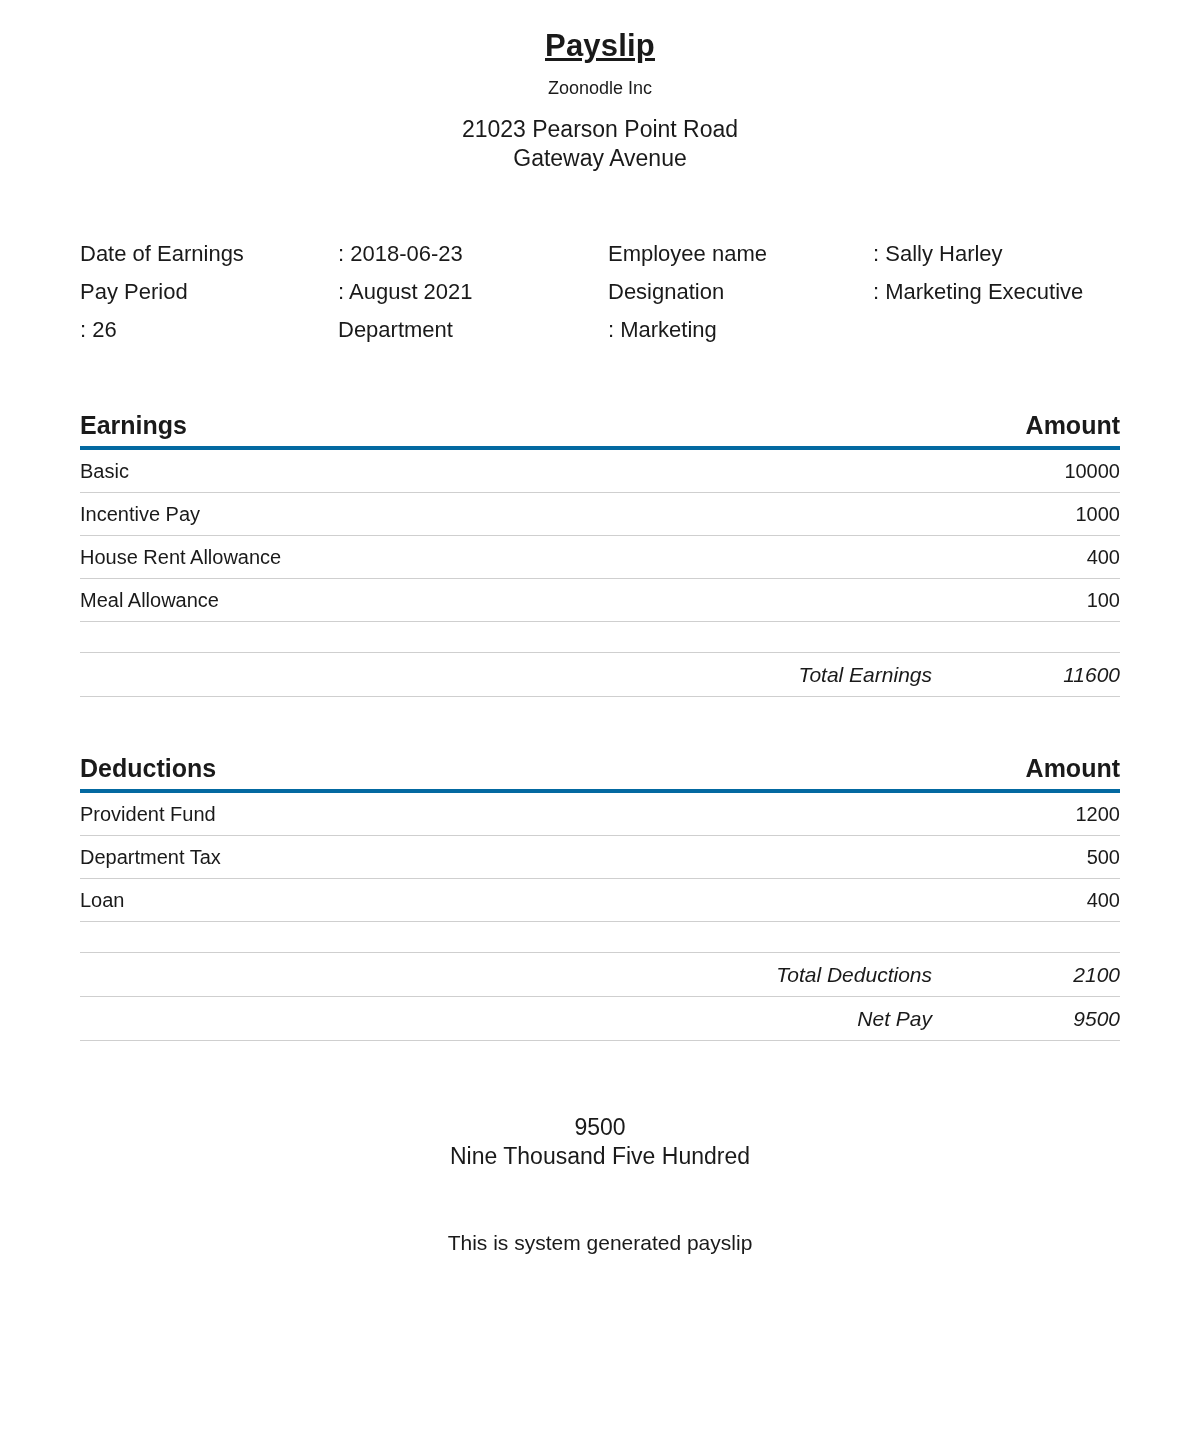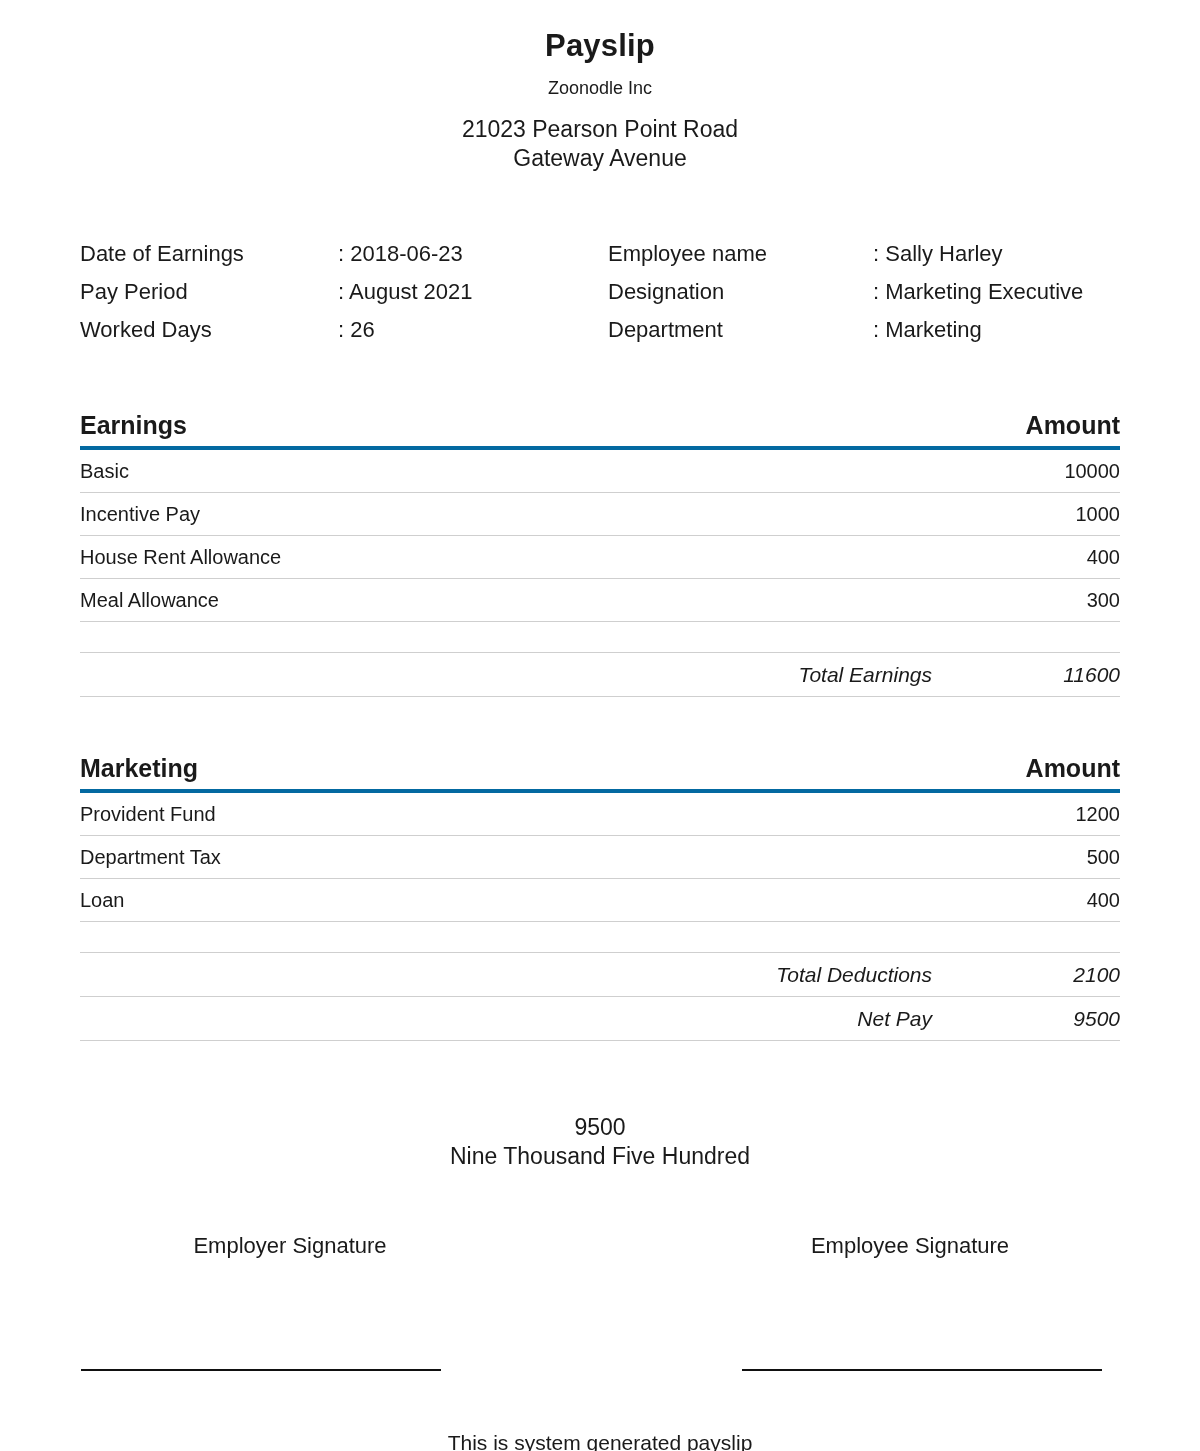--- a/index.html
+++ b/index.html
@@ -24,20 +24,21 @@
   }
 
   
   .doc-title {
     text-align: center;
     font-size: 31px;
     font-weight: bold;
     letter-spacing: 0.2px;
     padding-top: 27px;
     line-height: 1.2;
+    text-decoration: underline;
   }
   .company-name {
     text-align: center;
     font-size: 18px;
     margin-top: 14px;
     line-height: 1.2;
   }
   .company-address {
     text-align: center;
     font-size: 23px;
@@ -155,21 +156,20 @@
     <div>Date of Earnings</div>
     <div>: 2018-06-23</div>
     <div>Employee name</div>
     <div>: Sally Harley</div>
 
     <div>Pay Period</div>
     <div>: August 2021</div>
     <div>Designation</div>
     <div>: Marketing Executive</div>
 
-    <div>Worked Days</div>
     <div>: 26</div>
     <div>Department</div>
     <div>: Marketing</div>
   </div>
 
   <div class="section earnings">
     <table class="ledger">
       <thead>
         <tr>
           <th>Earnings</th>
@@ -184,39 +184,39 @@
         <tr>
           <td>Incentive Pay</td>
           <td class="amt">1000</td>
         </tr>
         <tr>
           <td>House Rent Allowance</td>
           <td class="amt">400</td>
         </tr>
         <tr>
           <td>Meal Allowance</td>
-          <td class="amt">300</td>
+          <td class="amt">100</td>
         </tr>
         <tr class="spacer">
           <td></td>
           <td></td>
         </tr>
         <tr class="total">
           <td class="label">Total Earnings</td>
           <td class="amt">11600</td>
         </tr>
       </tbody>
     </table>
   </div>
 
   <div class="section deductions">
     <table class="ledger">
       <thead>
         <tr>
-          <th>Marketing</th>
+          <th>Deductions</th>
           <th class="amt">Amount</th>
         </tr>
       </thead>
       <tbody>
         <tr>
           <td>Provident Fund</td>
           <td class="amt">1200</td>
         </tr>
         <tr>
           <td>Department Tax</td>
@@ -240,26 +240,16 @@
         </tr>
       </tbody>
     </table>
   </div>
 
   <div class="netpay-words">
     <div>9500</div>
     <div>Nine Thousand Five Hundred</div>
   </div>
 
-  <div class="signatures">
-    <div class="sig-block left">
-      <div>Employer Signature</div>
-      <div class="sig-line"></div>
-    </div>
-    <div class="sig-block right">
-      <div>Employee Signature</div>
-      <div class="sig-line"></div>
-    </div>
-  </div>
 
   <div class="footer-note">This is system generated payslip</div>
 
 </div>
 
 </body></html>

